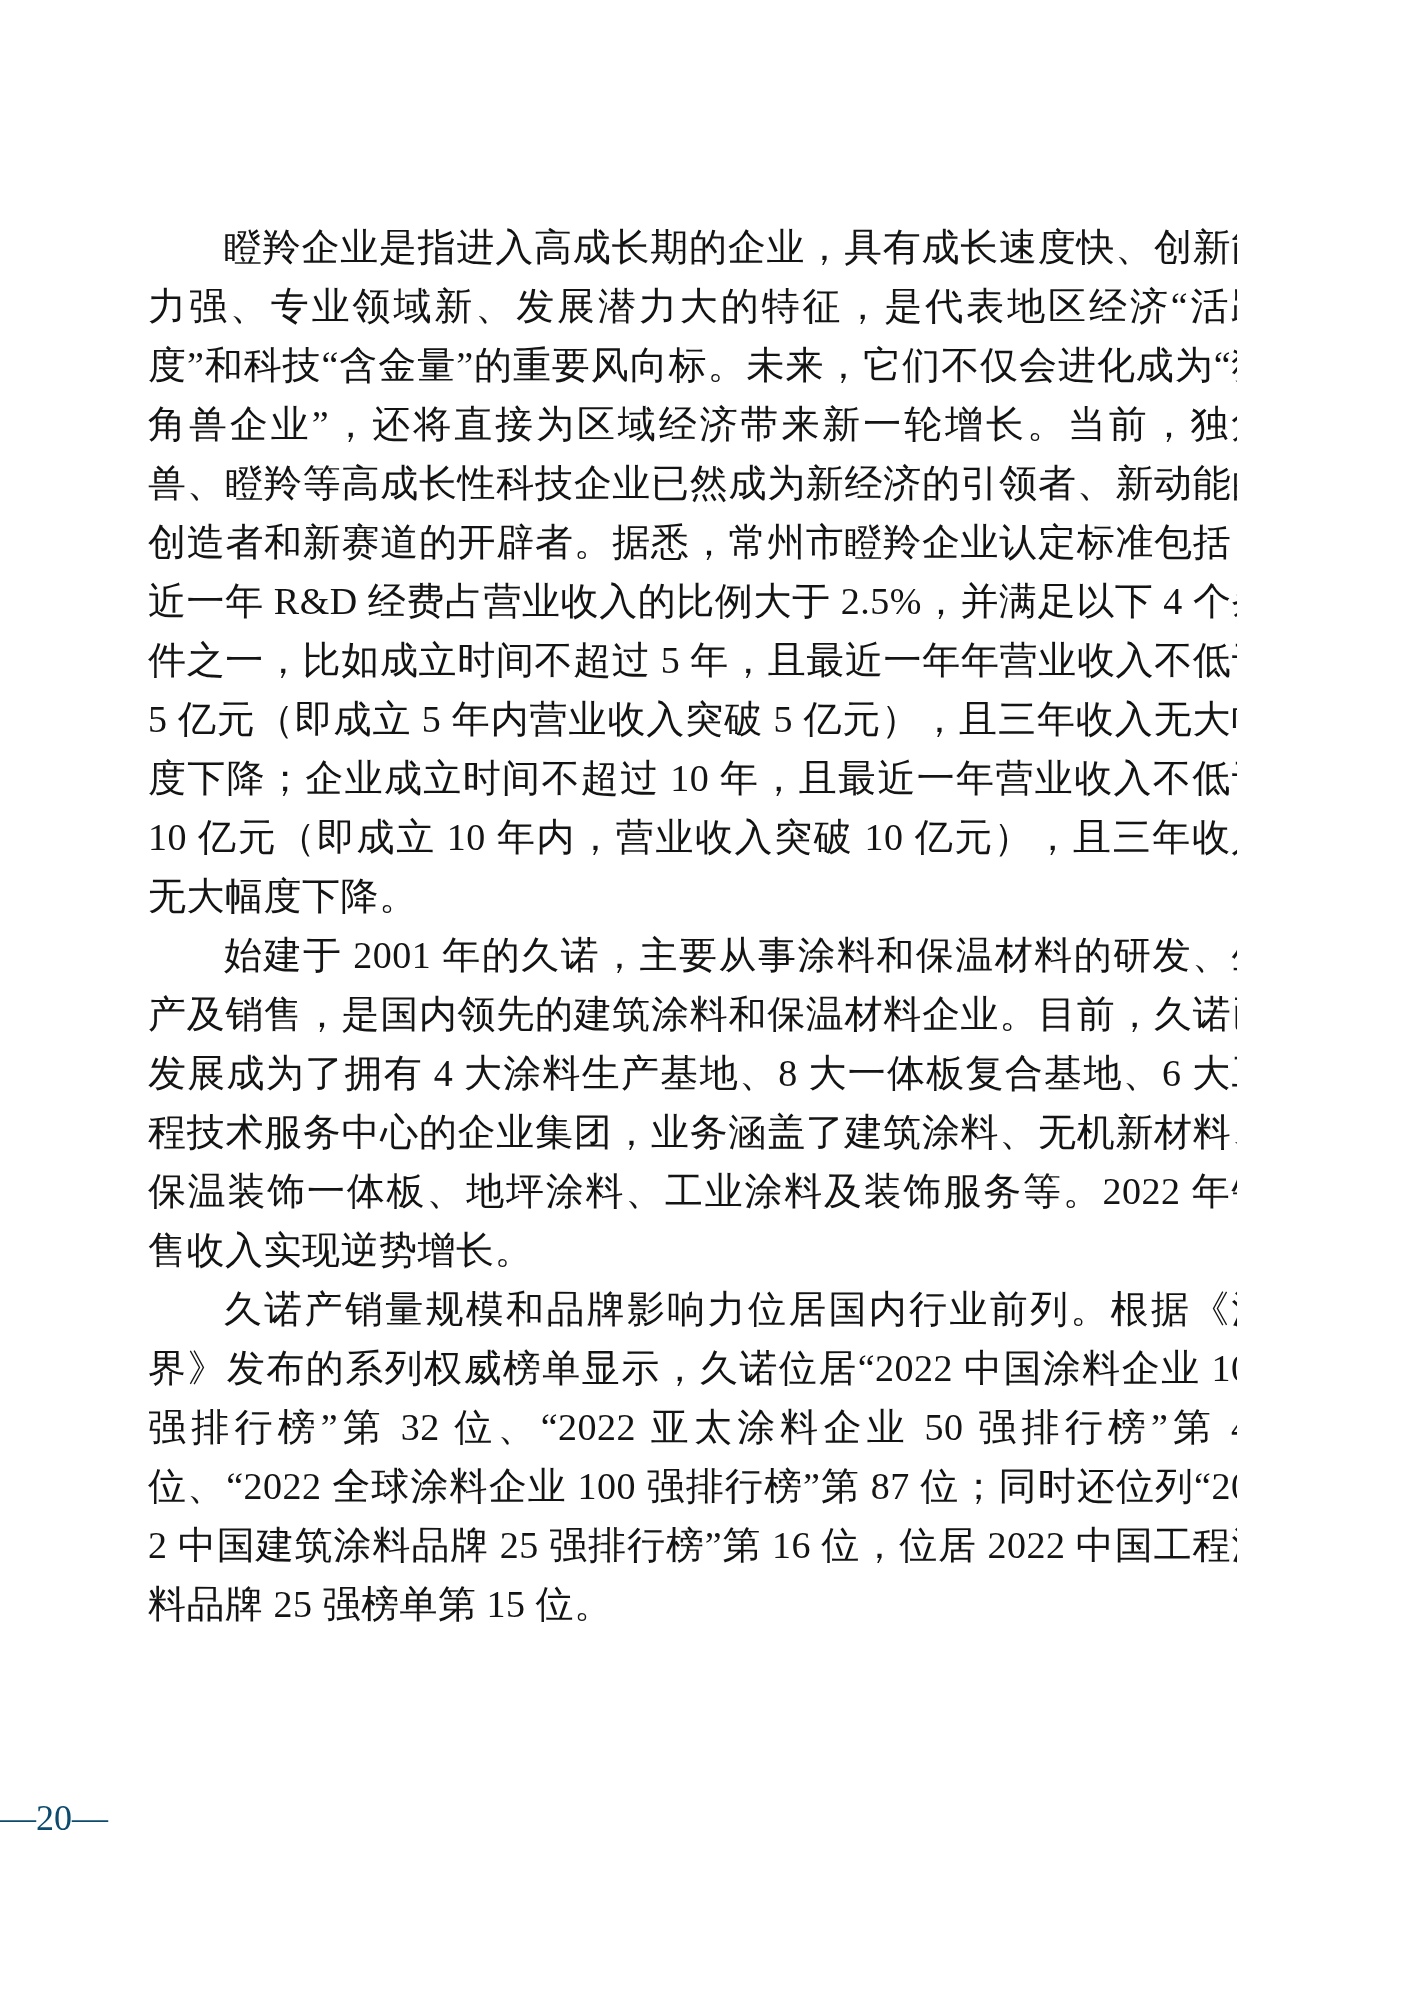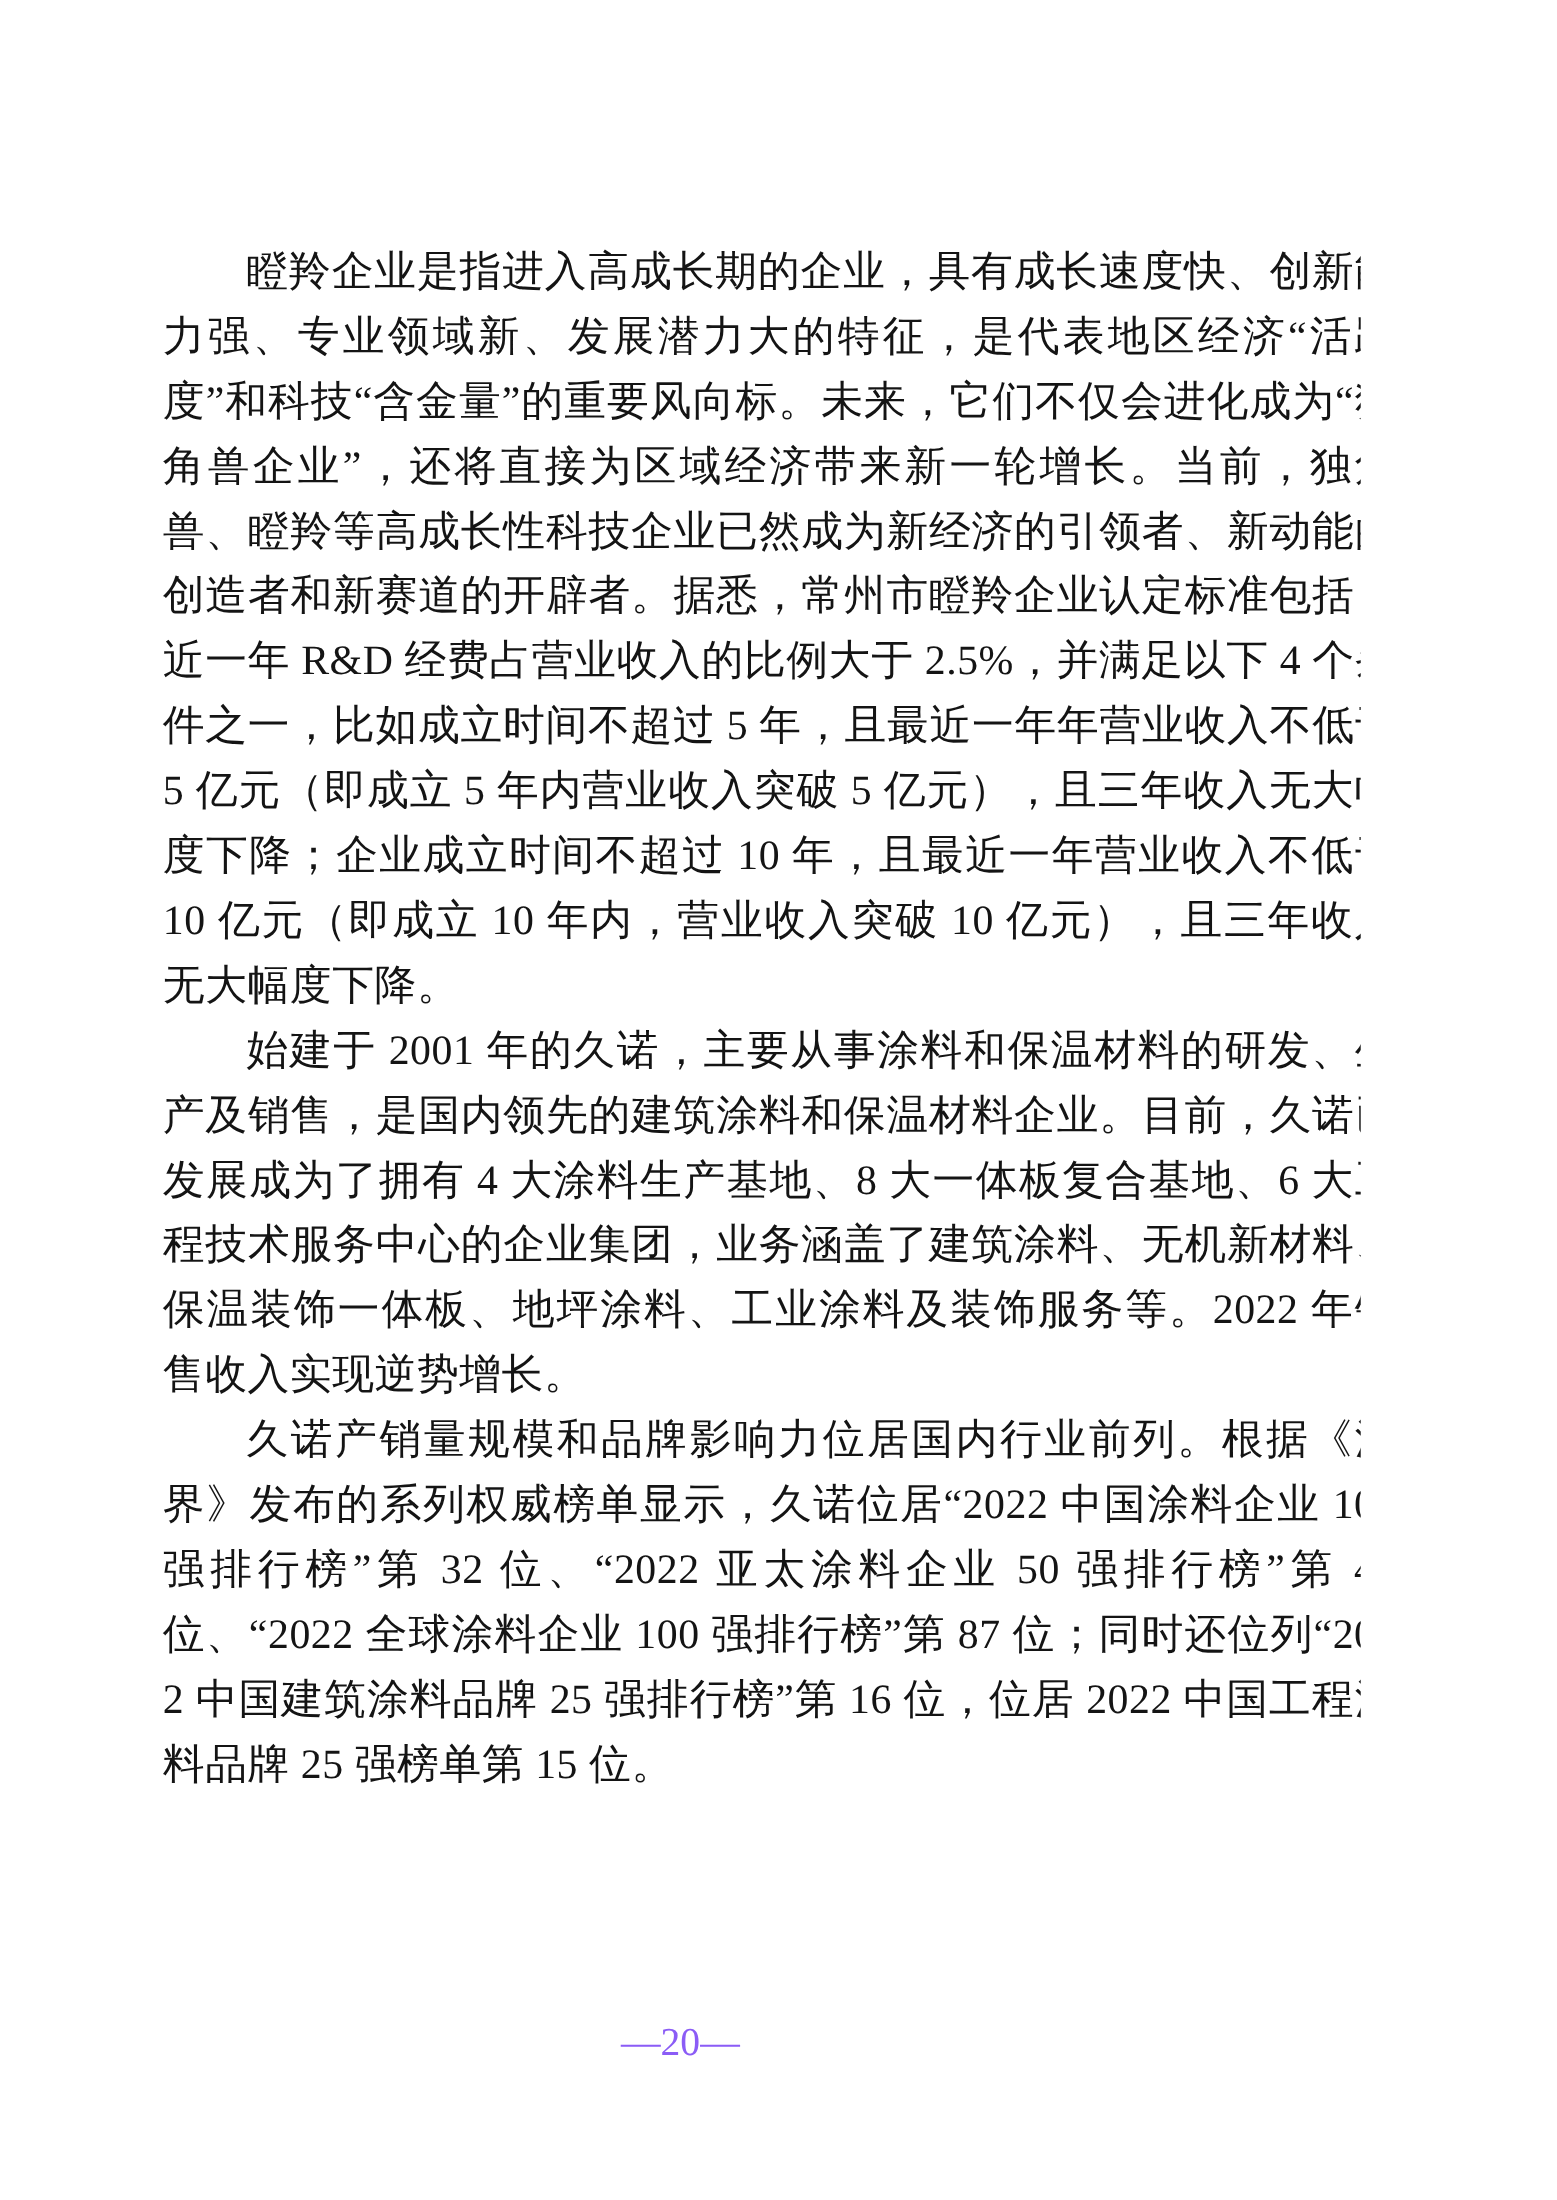--- a/index.html
+++ b/index.html
@@ -29,25 +29,23 @@
     text-align: justify;
     text-indent: 2em;
     letter-spacing: 0.5px;
     word-break: break-all;
   }
   .footer {
     position: absolute;
     top: 1796px;
     left: 0;
     width: 100%;
-    text-align: center;
     font-size: 36px;
     line-height: 44px;
-    color: #8b5cf6;
-    margin-top: 38px;
+    color: #0c4a6e;
   }
 </style>
 </head>
 <body>
 
 <div class="page">
   <div class="content">
     <p>瞪羚企业是指进入高成长期的企业，具有成长速度快、创新能力强、专业领域新、发展潜力大的特征，是代表地区经济“活跃度”和科技“含金量”的重要风向标。未来，它们不仅会进化成为“独角兽企业”，还将直接为区域经济带来新一轮增长。当前，独角兽、瞪羚等高成长性科技企业已然成为新经济的引领者、新动能的创造者和新赛道的开辟者。据悉，常州市瞪羚企业认定标准包括：近一年 R&amp;D 经费占营业收入的比例大于 2.5%，并满足以下 4 个条件之一，比如成立时间不超过 5 年，且最近一年年营业收入不低于 5 亿元（即成立 5 年内营业收入突破 5 亿元），且三年收入无大幅度下降；企业成立时间不超过 10 年，且最近一年营业收入不低于 10 亿元（即成立 10 年内，营业收入突破 10 亿元），且三年收入无大幅度下降。</p>
     <p>始建于 2001 年的久诺，主要从事涂料和保温材料的研发、生产及销售，是国内领先的建筑涂料和保温材料企业。目前，久诺已发展成为了拥有 4 大涂料生产基地、8 大一体板复合基地、6 大工程技术服务中心的企业集团，业务涵盖了建筑涂料、无机新材料、保温装饰一体板、地坪涂料、工业涂料及装饰服务等。2022 年销售收入实现逆势增长。</p>
     <p>久诺产销量规模和品牌影响力位居国内行业前列。根据《涂界》发布的系列权威榜单显示，久诺位居“2022 中国涂料企业 100 强排行榜”第 32 位、“2022 亚太涂料企业 50 强排行榜”第 41 位、“2022 全球涂料企业 100 强排行榜”第 87 位；同时还位列“2022 中国建筑涂料品牌 25 强排行榜”第 16 位，位居 2022 中国工程涂料品牌 25 强榜单第 15 位。</p>

